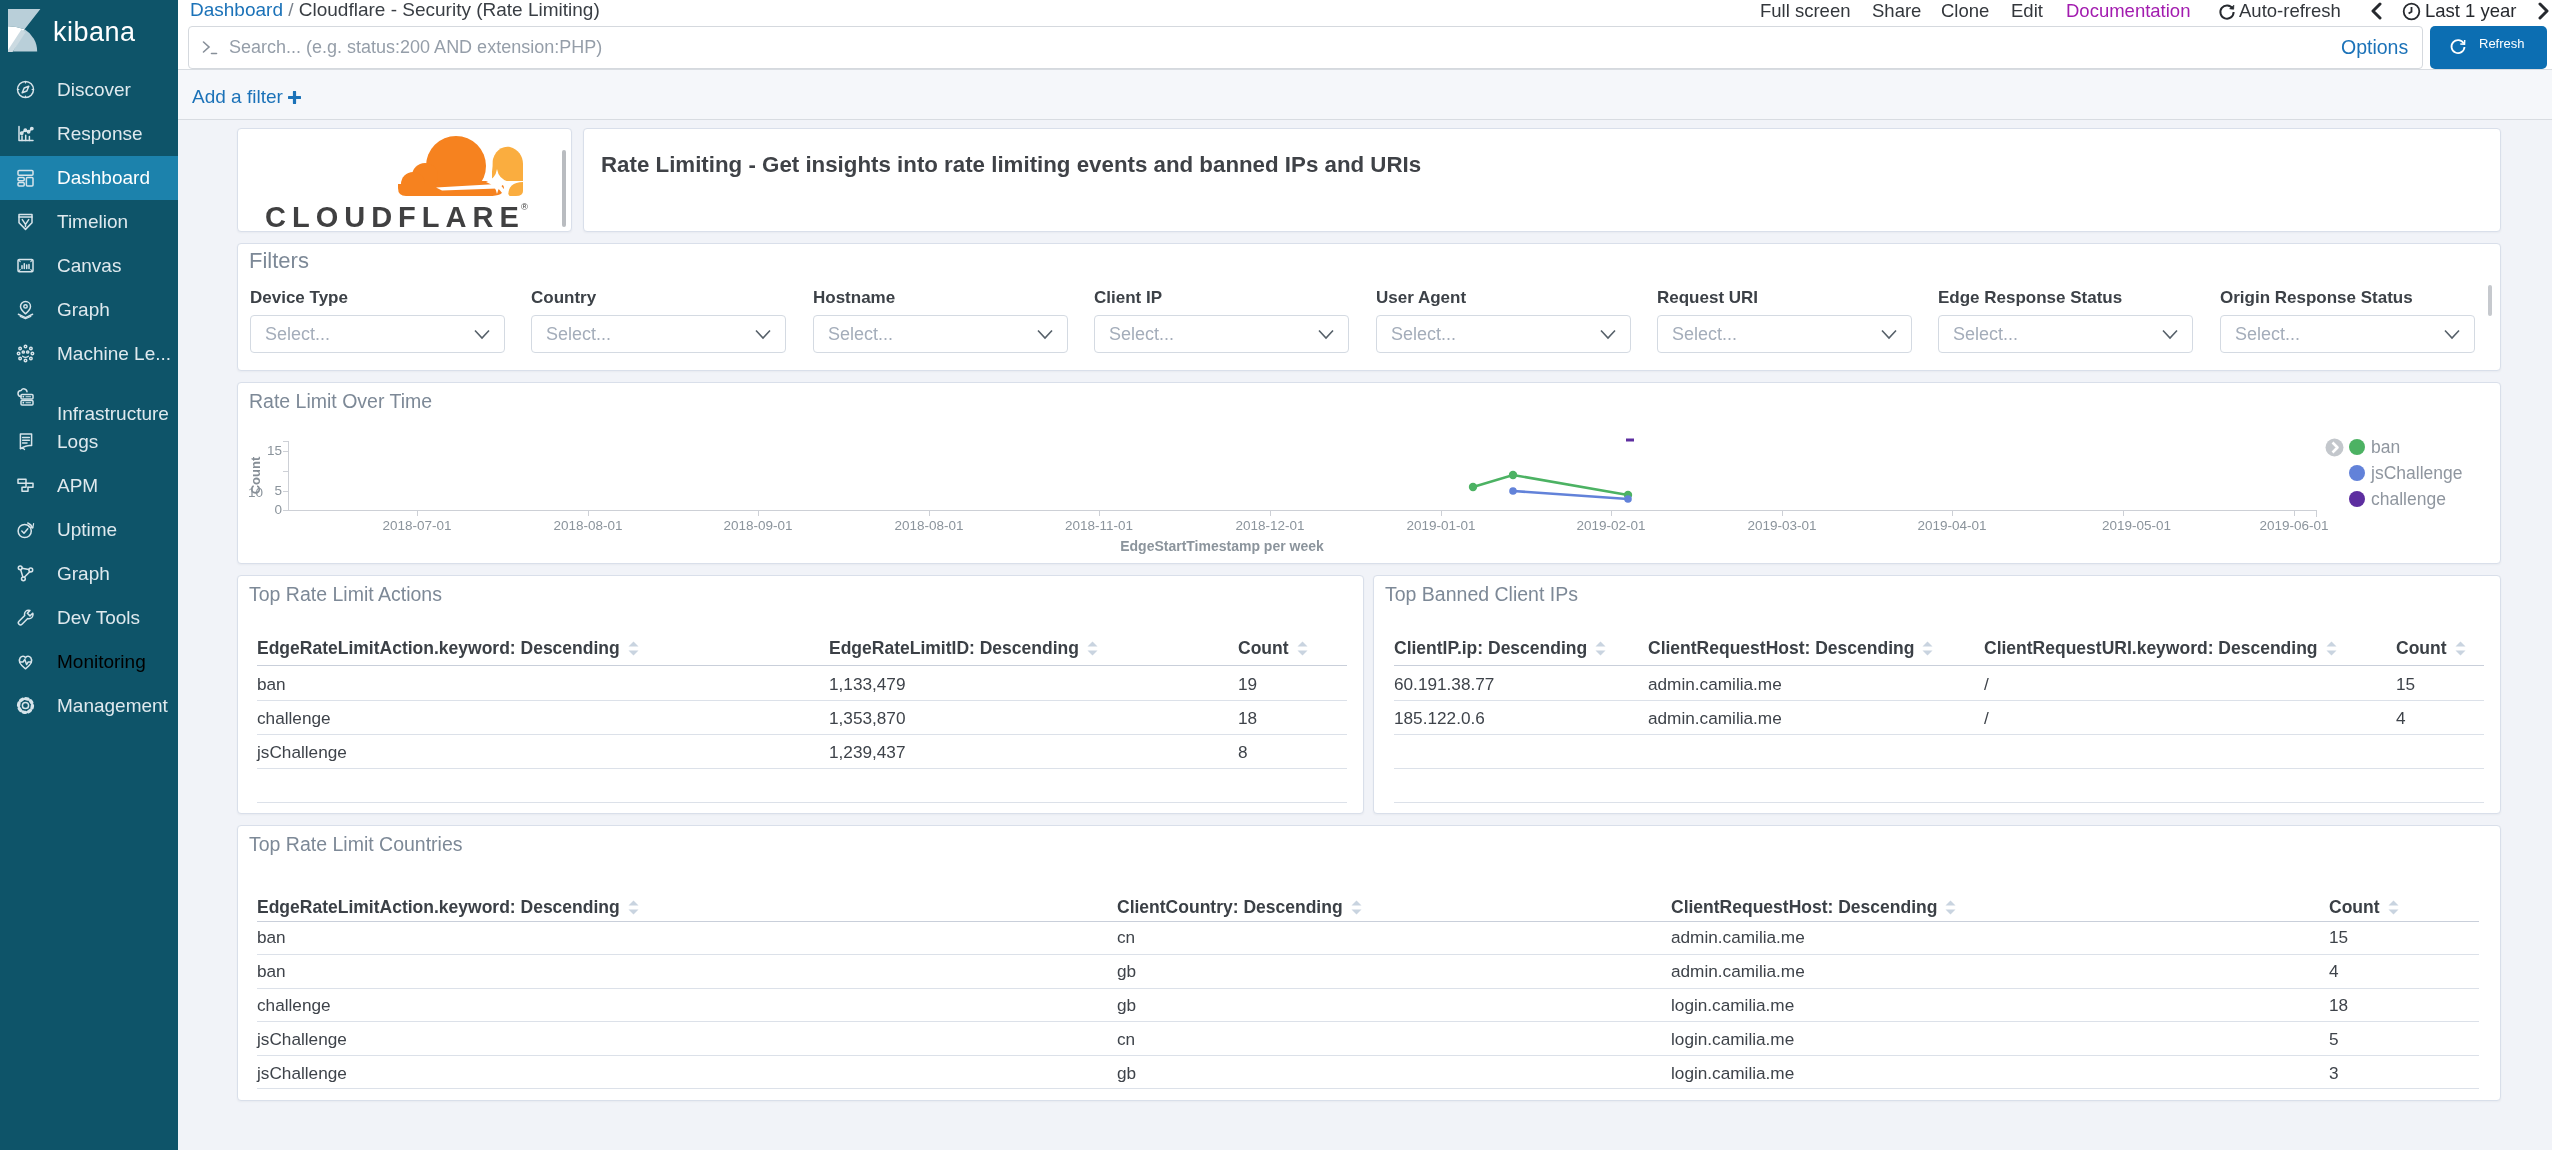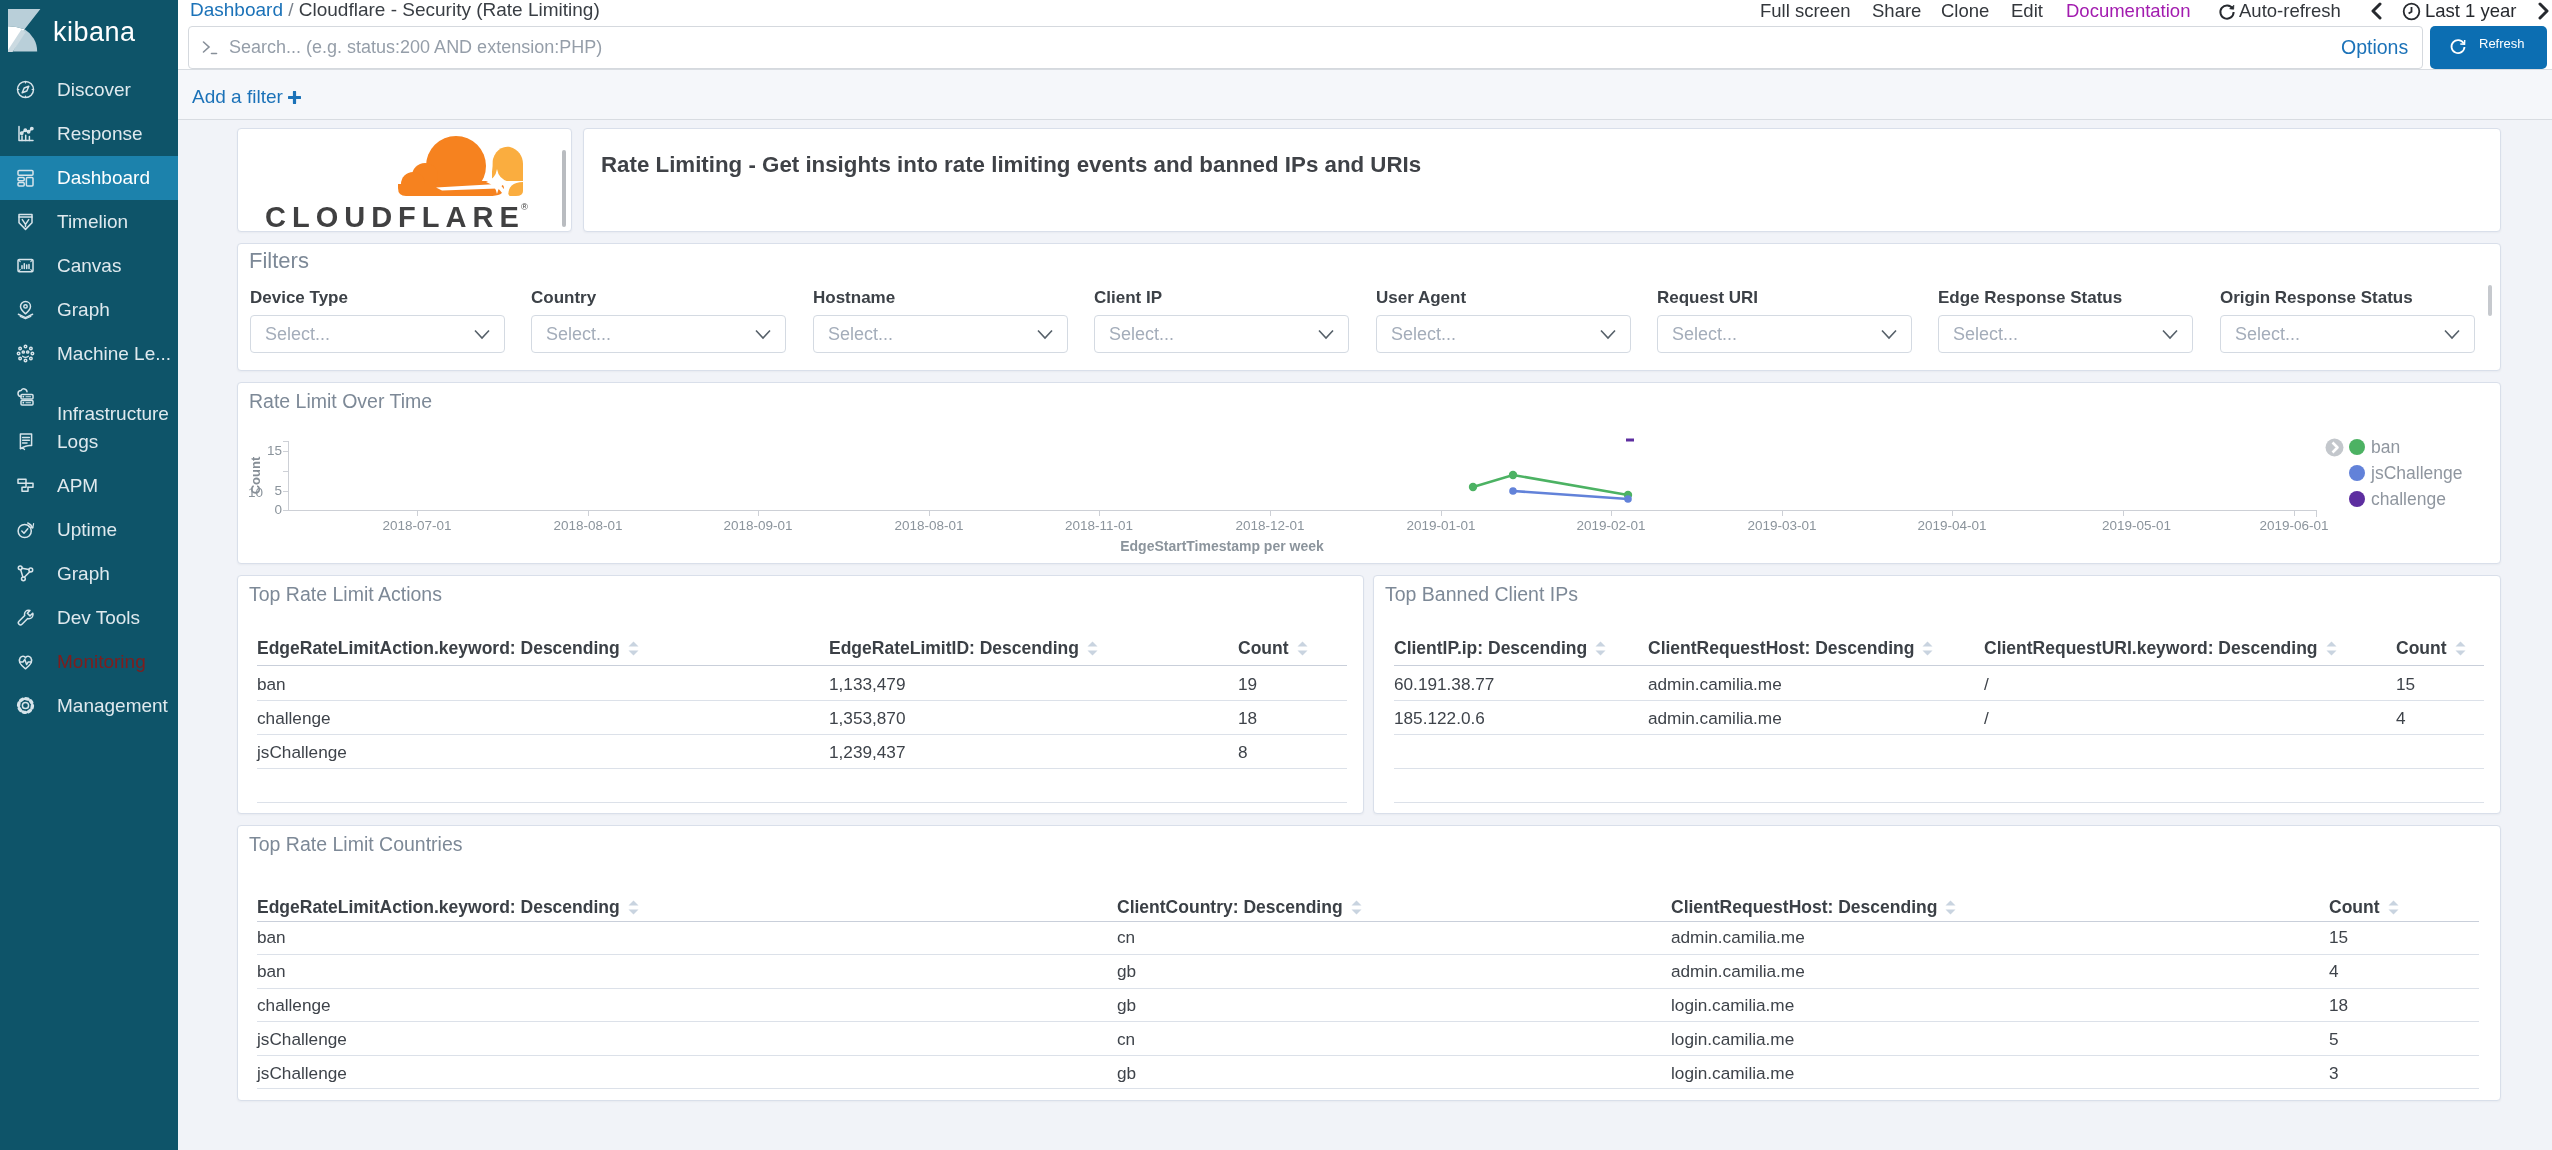--- a/index.html
+++ b/index.html
@@ -118,21 +118,21 @@
   </svg>
 <div class="navtx" style="top:562px;color:#dfe9ee">Graph</div>
 <svg class="a" style="left:15px;top:607px" width="21" height="21" viewBox="0 0 21 21" fill="none" stroke="#d7e4ea" stroke-width="1.5" stroke-linecap="round" stroke-linejoin="round">
     <path d="M13.6,3.2 c-2.3,0 -4.1,1.9 -4.1,4.1 c0,0.4 0.1,0.8 0.2,1.2 L4,14.2 a2.1,2.1 0 0 0 3,3 L12.7,11.5 c0.4,0.1 0.8,0.2 1.2,0.2 c2.3,0 4.1,-1.9 4.1,-4.1 c0,-0.5 -0.1,-1 -0.3,-1.4 L15,8.9 L12.3,6.2 L15,3.5 c-0.4,-0.2 -0.9,-0.3 -1.4,-0.3 Z"></path>
   </svg>
 <div class="navtx" style="top:606px;color:#dfe9ee">Dev Tools</div>
 <svg class="a" style="left:15px;top:651px" width="21" height="21" viewBox="0 0 21 21" fill="none" stroke="#d7e4ea" stroke-width="1.5" stroke-linecap="round" stroke-linejoin="round">
     <path d="M10.5,17.8 C4.6,13.4 3.2,9.6 5.2,6.8 C6.8,4.6 9.6,4.8 10.5,7 C11.4,4.8 14.2,4.6 15.8,6.8 C17.8,9.6 16.4,13.4 10.5,17.8 Z"></path>
     <path d="M4.6,11 H8 L9.8,8.4 L11.6,13.6 L13.2,11 H16.4"></path>
   </svg>
-<div class="navtx" style="top:650px;color:#7f1d1d">Monitoring</div>
+<div class="navtx" style="top:650px;color:#000000">Monitoring</div>
 <svg class="a" style="left:15px;top:695px" width="21" height="21" viewBox="0 0 21 21" fill="none" stroke="#d7e4ea" stroke-width="1.5" stroke-linecap="round" stroke-linejoin="round">
     <circle cx="10.5" cy="10.5" r="3.1"></circle>
     <circle cx="10.5" cy="10.5" r="6.9" stroke-dasharray="2.4 3" stroke-width="3.4"></circle>
   </svg>
 <div class="navtx" style="top:694px;color:#dfe9ee">Management</div>
 <div class="a" style="left:178px;top:0;width:2374px;height:70px;background:#fff"></div>
 <div class="a" style="left:190px;top:0px;font-size:19px;line-height:19px"><span class="blue">Dashboard</span><span style="color:#7a828c"> / </span><span style="color:#393e44">Cloudflare - Security (Rate Limiting)</span></div>
 <div class="a" style="left:1760px;top:1px;font-size:18.5px;line-height:20px;color:#33373c">Full screen</div>
 <div class="a" style="left:1872px;top:1px;font-size:18.5px;line-height:20px;color:#33373c">Share</div>
 <div class="a" style="left:1941px;top:1px;font-size:18.5px;line-height:20px;color:#33373c">Clone</div>

